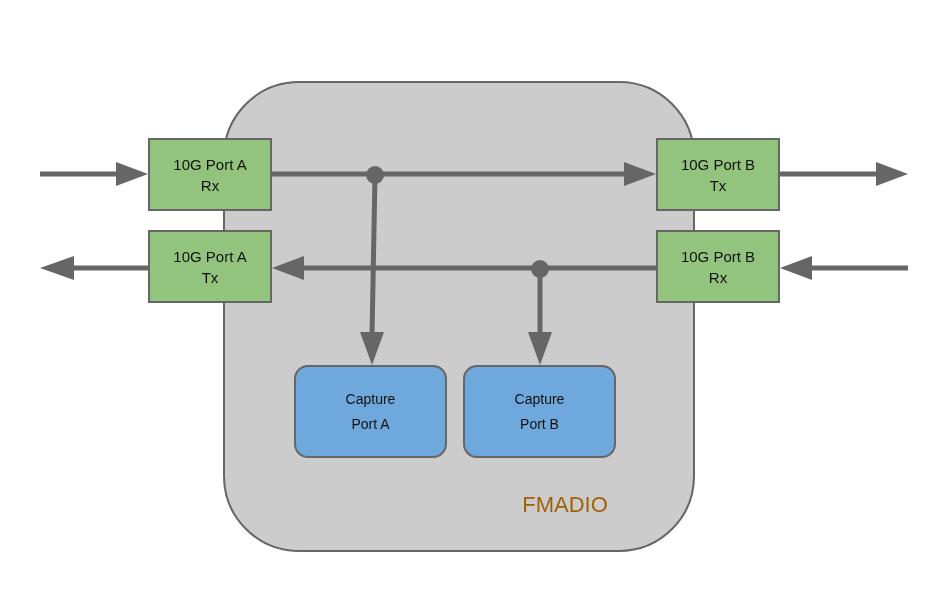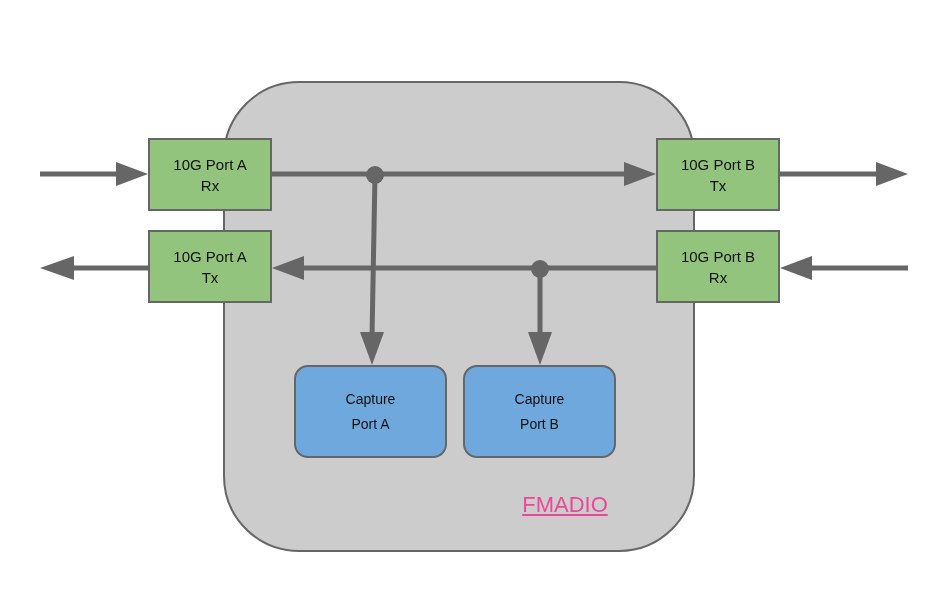--- a/index.html
+++ b/index.html
@@ -33,22 +33,21 @@
       box-sizing: border-box;
     }
     .nic-label {
       position: absolute;
       left: 490px;
       top: 490px;
       width: 150px;
       text-align: center;
       font-size: 22px;
       line-height: 29px;
-      color: #ec4899;
-      text-decoration: underline;
+      color: #a16207;
     }
     .box {
       position: absolute;
       box-sizing: border-box;
       border: 2px solid #666666;
       border-radius: 0;
       display: flex;
       flex-direction: column;
       align-items: center;
       justify-content: center;

